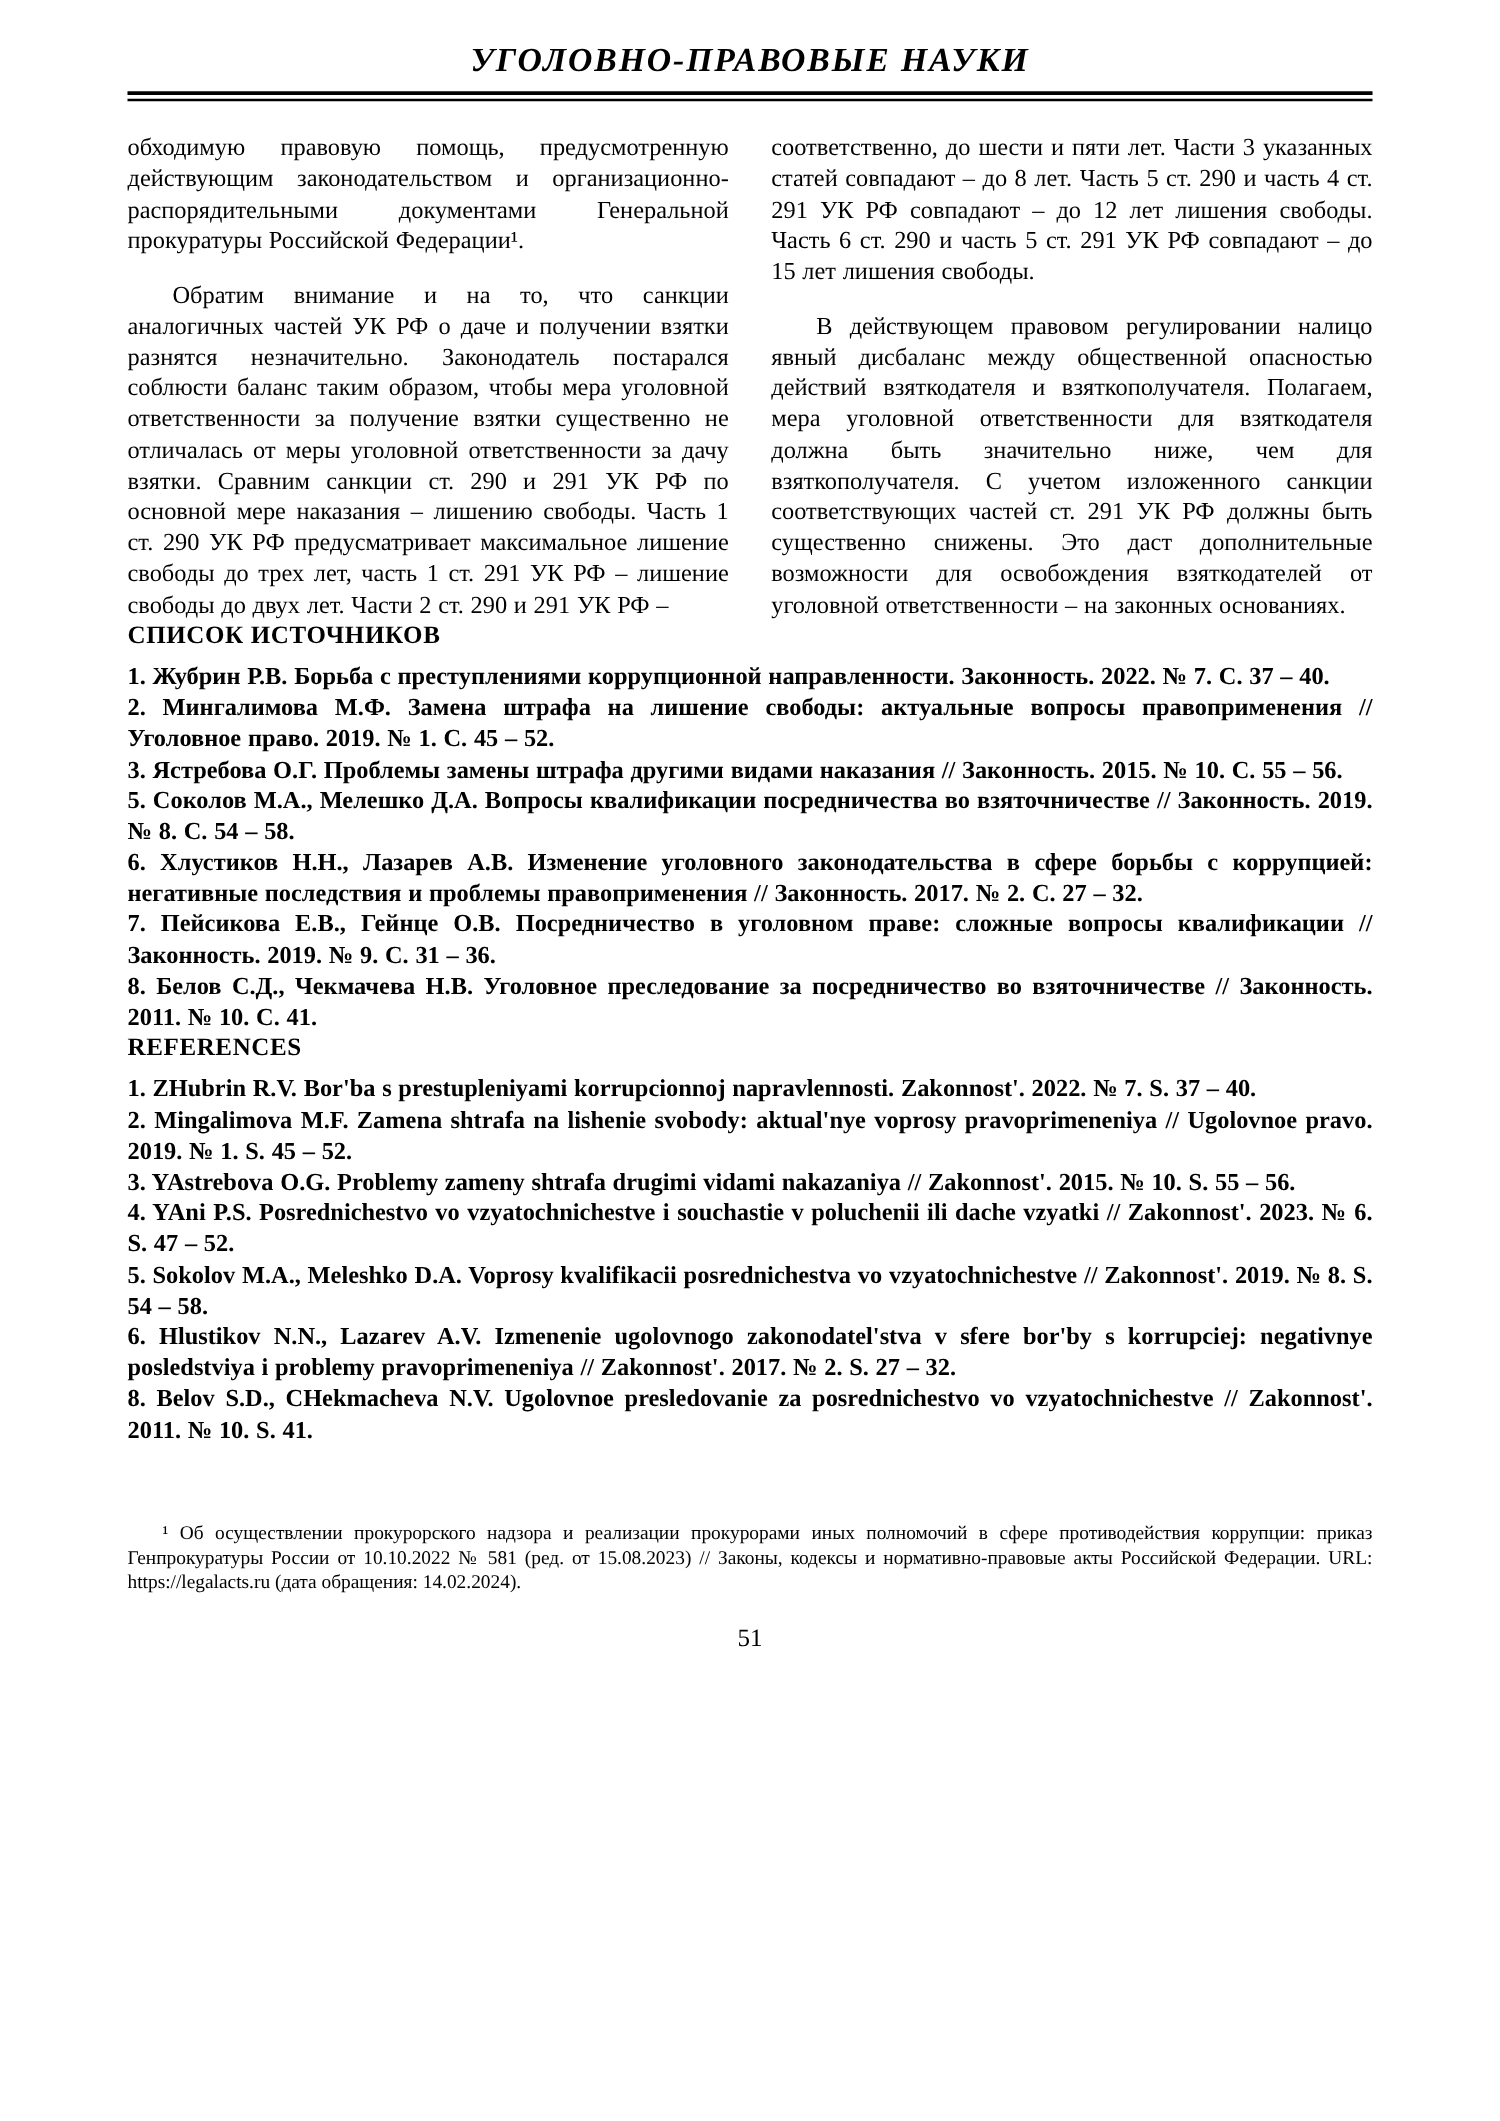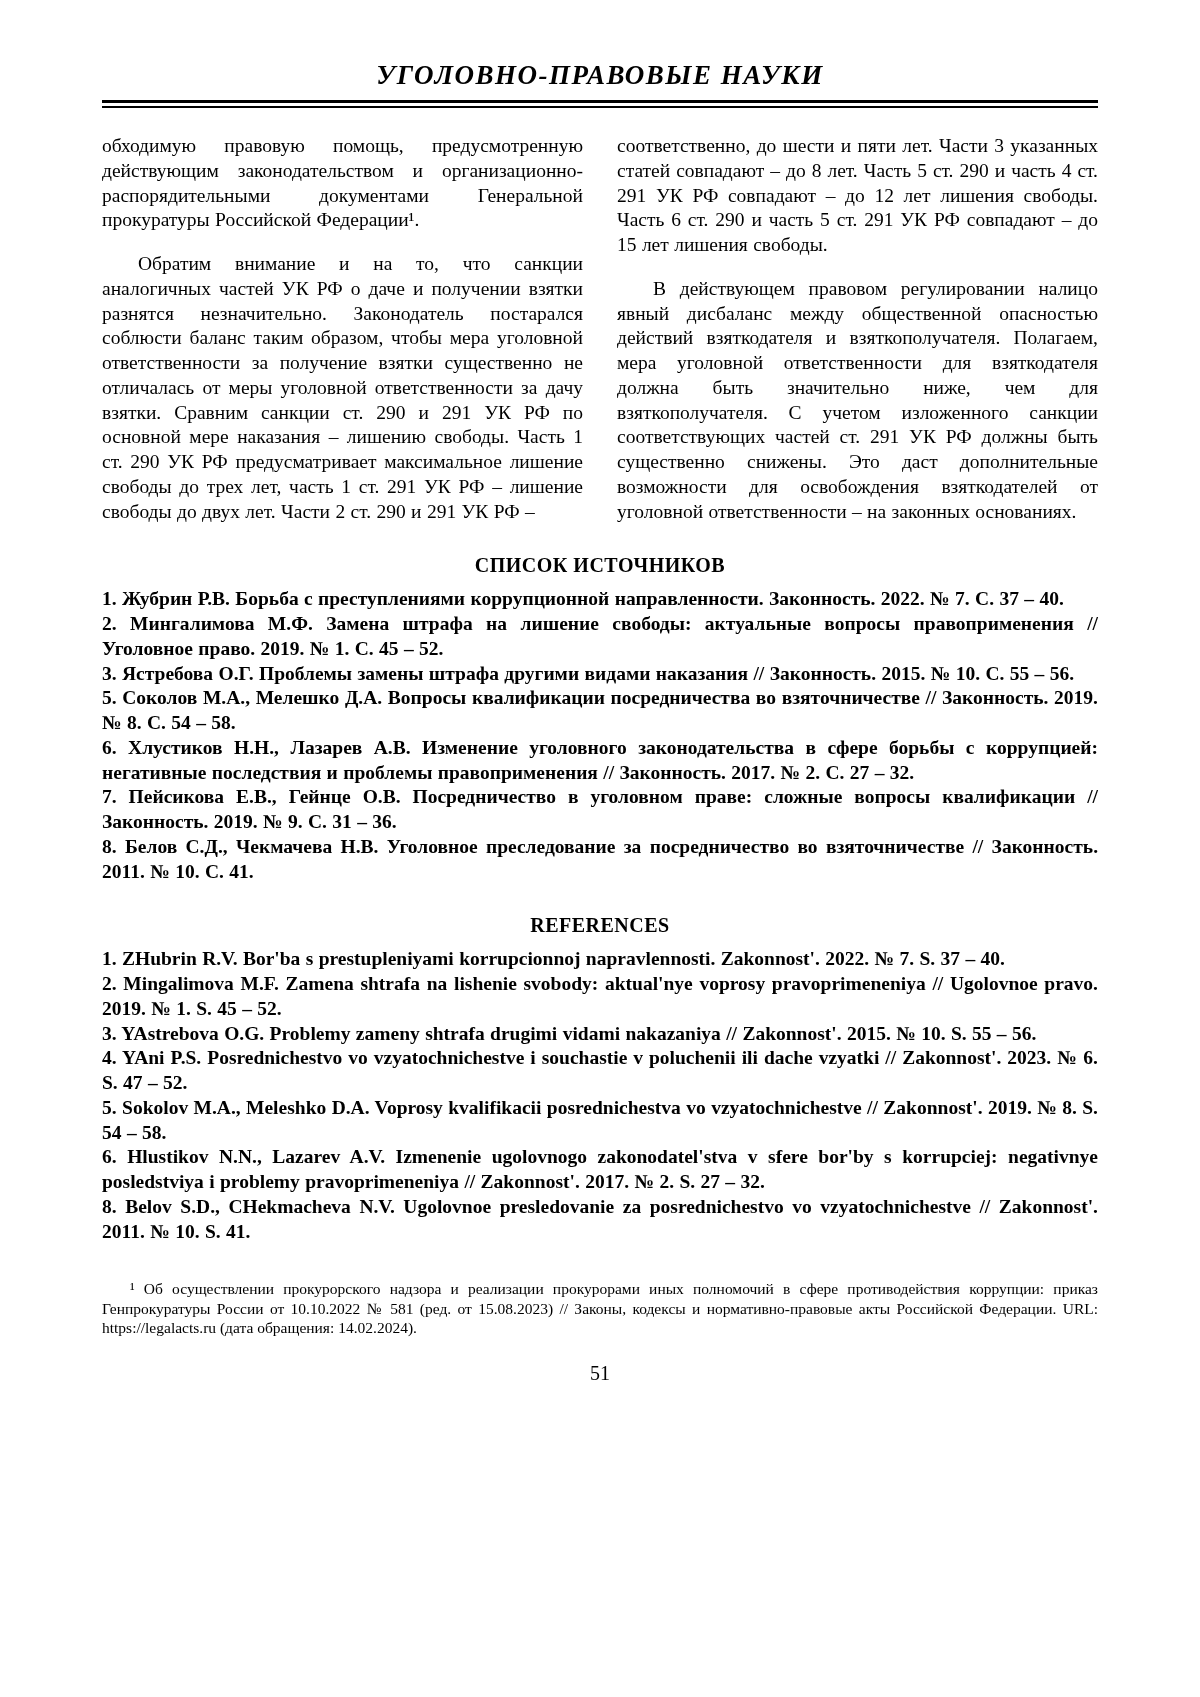--- a/index.html
+++ b/index.html
@@ -8,21 +8,21 @@
   body {
     width: 1200px;
     font-family: "Liberation Serif", "DejaVu Serif", serif;
     color: #000;
   }
   .page {
     position: relative;
     width: 1200px;
     height: 1697px;
     background: #ffffff;
-    padding: 60px 102px 30px 102px;
+    padding: 33px 102px 30px 102px;
     overflow: hidden;
   }
   .running-head-title {
     text-align: center;
     font-size: 27px;
     font-weight: bold;
     font-style: italic;
     letter-spacing: 1.5px;
   }
   .double-rule {
@@ -38,36 +38,34 @@
   }
   .col { flex: 1 1 0; min-width: 0; }
   .para {
     font-size: 19.5px;
     line-height: 1.27;
     text-align: justify;
     word-spacing: 0.5px;
   }
   .para.indent { text-indent: 36px; margin-top: 19px; }
   .list-heading {
-    text-align: center;
     font-size: 20px;
     font-weight: bold;
     letter-spacing: 0.5px;
-    margin-top: 30px;
     margin-bottom: 10px;
   }
   .ref-item {
     font-size: 19.5px;
     line-height: 1.27;
     text-align: justify;
     word-spacing: 0.5px;
     font-weight: bold;
   }
   .footnote {
-    margin-top: 35px;
+    margin-top: 60px;
     font-size: 15.5px;
     line-height: 1.26;
     text-align: justify;
   }
   .footnote-text { text-indent: 28px; }
   .page-number {
     text-align: center;
     font-size: 20px;
     margin-top: 24px;
   }

